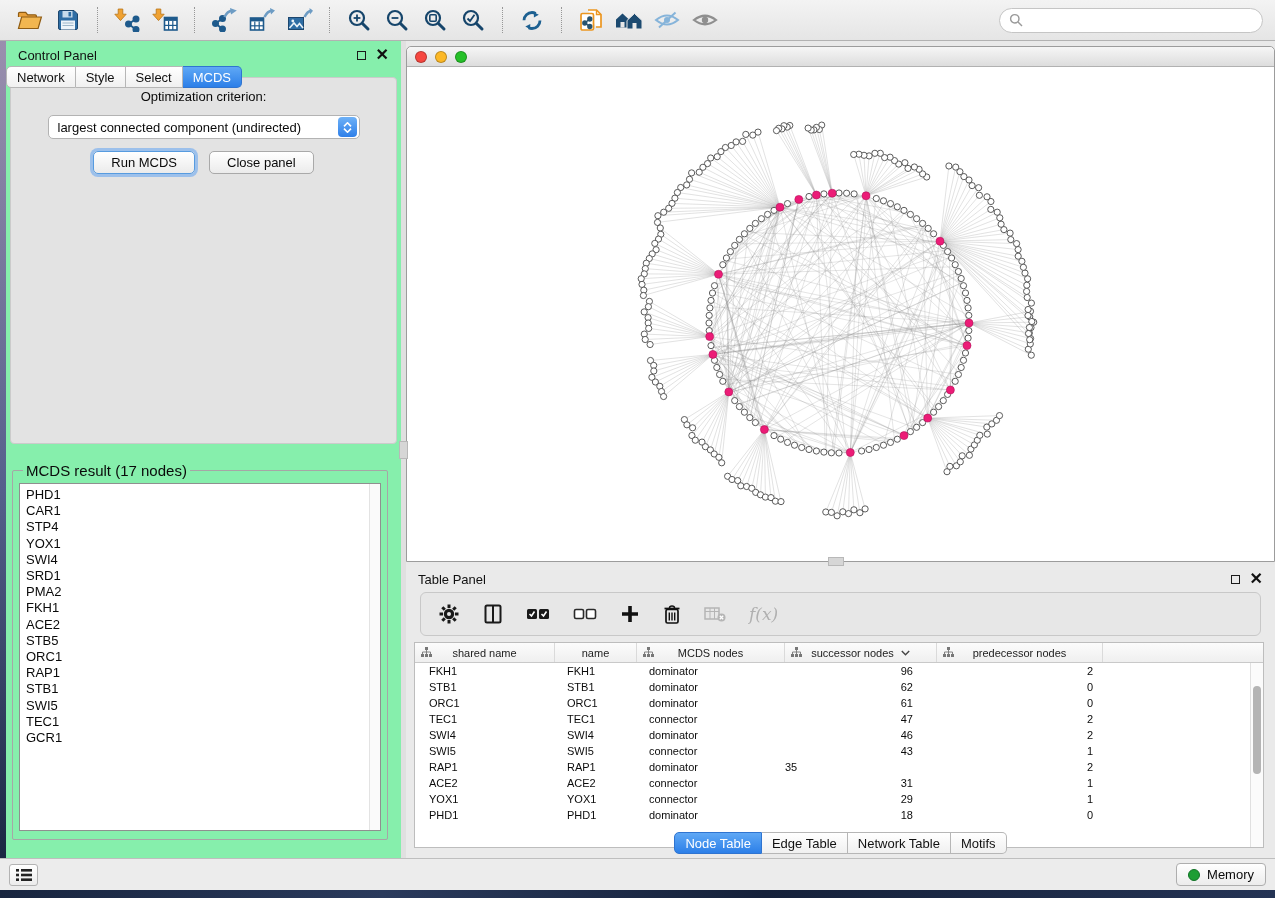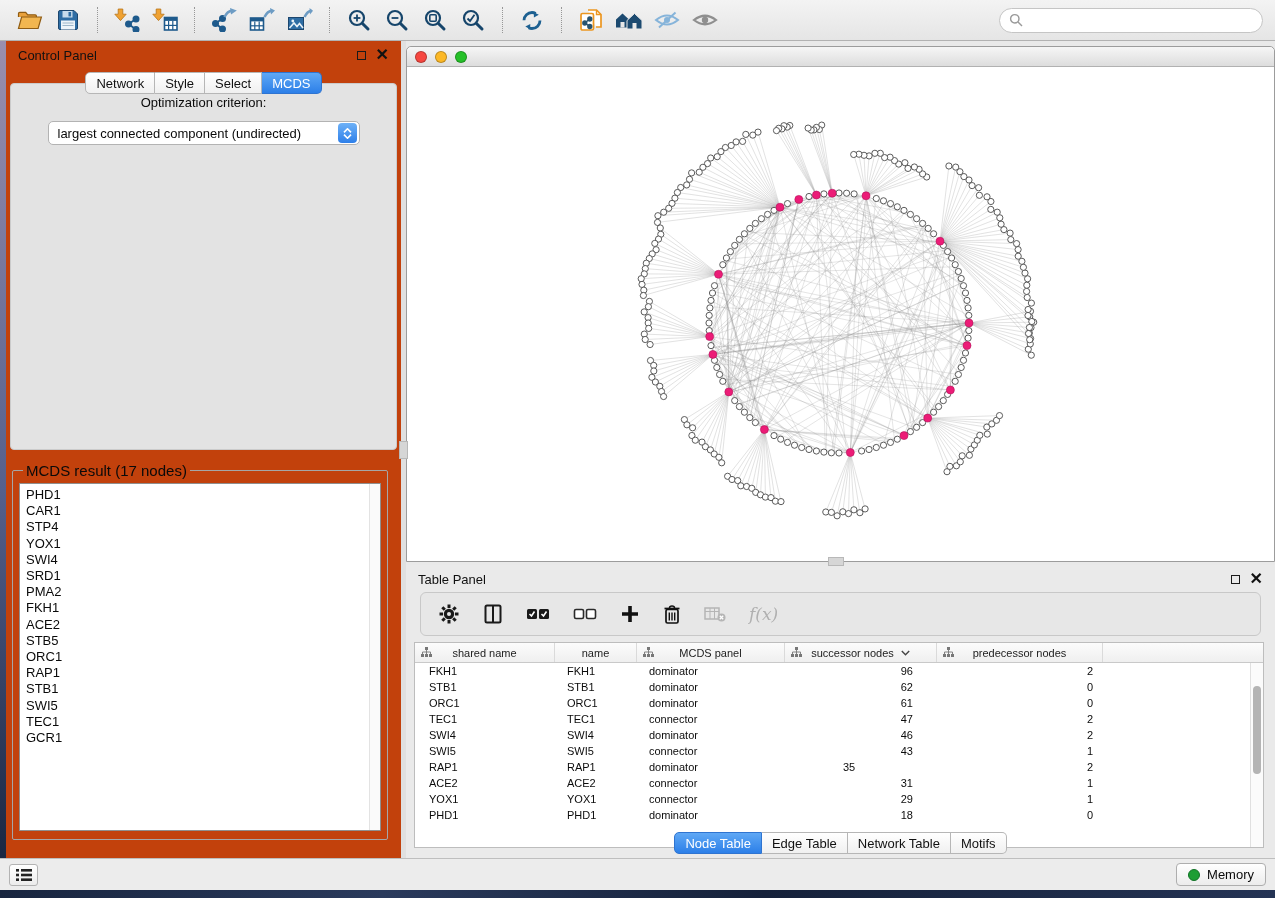--- a/index.html
+++ b/index.html
@@ -23,22 +23,22 @@
   .ico{display:block}
 
   
   .phead{height:24px;display:flex;align-items:center;padding:4px 12px 0}
   .phead .ttl{font-size:13px;color:#111}
   .winbtns{margin-left:auto;display:flex;gap:10px;align-items:center}
   .floatbox{width:9px;height:9px;border:1.5px solid #1a1a1a}
   .closex{font-size:16px;font-weight:700;line-height:10px;color:#111}
 
   
-  .cpanel{position:absolute;left:6px;top:41px;width:395px;height:817px;background:#c2410c}
-  .segwrap{display:flex;justify-content:center;margin-top:7px;position:relative;z-index:2}
+  .cpanel{position:absolute;left:6px;top:41px;width:395px;height:817px;background:#86efac}
+  .segwrap{display:flex;justify-content:flex-start;margin-top:1px;position:relative;z-index:2}
   .seg{display:flex}
   .seg .tab{height:22px;padding:0 10px;background:linear-gradient(#ffffff,#f0f0f0);border:1px solid #b6b6b6;
     border-left:none;font-size:13px;display:flex;align-items:center;color:#111}
   .seg .tab:first-child{border-left:1px solid #b6b6b6;border-radius:5px 0 0 5px}
   .seg .tab:last-child{border-radius:0 5px 5px 0}
   .seg .tab.sel{background:linear-gradient(#5fa8f5,#2c7fe8);color:#fff;border-color:#2f74d0}
   .optbox{margin:-11px 4px 0;background:#e3e3e3;border:1px solid #cbcbcb;border-radius:4px;height:367px;
     padding-top:11px;position:relative;z-index:1}
   .optlabel{text-align:center;font-size:13px;color:#0a0a0a}
   .selectrow{margin:11px auto 0;width:312px;height:24px;background:#fff;border:1px solid #b3b3b3;border-radius:5px;
@@ -292,20 +292,24 @@
       <div class="selectrow">
         <span class="val">largest connected component (undirected)</span>
         <span class="stepper">
           <svg width="9" height="5" viewBox="0 0 9 5">
                 <polyline points="1,4.4 4.5,0.8 8,4.4" fill="none" stroke="#fff" stroke-width="1.6"></polyline>
               </svg>
           <svg width="9" height="5" viewBox="0 0 9 5">
                 <polyline points="1,0.6 4.5,4.2 8,0.6" fill="none" stroke="#fff" stroke-width="1.6"></polyline>
               </svg>
         </span>
+      </div>
+      <div class="btnrow">
+        <button class="pbtn focusring">Run MCDS</button>
+        <button class="pbtn">Close panel</button>
       </div>
     </div>
     <fieldset class="mcdsfs">
       <legend>MCDS result (17 nodes)</legend>
       <div class="listbox">
         <div class="items">
               <div>PHD1</div>
               <div>CAR1</div>
               <div>STP4</div>
               <div>YOX1</div>
@@ -1115,21 +1119,21 @@
             <div class="th" style="width: 148px;">
               <svg class="cicon" width="11" height="11" viewBox="0 0 11 11">
                 <g fill="#777">
                   <rect x="4" y="0" width="3" height="3"></rect>
                   <rect x="0" y="7" width="3" height="3"></rect>
                   <rect x="4" y="7" width="3" height="3"></rect>
                   <rect x="8" y="7" width="3" height="3"></rect>
                 </g>
                 <path d="M5.5 3v2 M1.5 7V5h8v2 M5.5 5v2" stroke="#777" stroke-width="0.9" fill="none"></path>
               </svg>
-              <span>MCDS panel</span>
+              <span>MCDS nodes</span>
             </div>
             <div class="th" style="width: 152px;">
               <svg class="cicon" width="11" height="11" viewBox="0 0 11 11">
                 <g fill="#777">
                   <rect x="4" y="0" width="3" height="3"></rect>
                   <rect x="0" y="7" width="3" height="3"></rect>
                   <rect x="4" y="7" width="3" height="3"></rect>
                   <rect x="8" y="7" width="3" height="3"></rect>
                 </g>
                 <path d="M5.5 3v2 M1.5 7V5h8v2 M5.5 5v2" stroke="#777" stroke-width="0.9" fill="none"></path>
@@ -1193,21 +1197,21 @@
               <div class="td" style="width: 140px; text-align: left; padding-left: 14px;">SWI5</div>
               <div class="td" style="width: 82px; text-align: left; padding-left: 12px;">SWI5</div>
               <div class="td" style="width: 148px; text-align: left; padding-left: 12px;">connector</div>
               <div class="td" style="width: 152px; text-align: right; padding-right: 24px;">43</div>
               <div class="td" style="width: 166px; text-align: right; padding-right: 10px;">1</div>
             </div>
             <div class="trow">
               <div class="td" style="width: 140px; text-align: left; padding-left: 14px;">RAP1</div>
               <div class="td" style="width: 82px; text-align: left; padding-left: 12px;">RAP1</div>
               <div class="td" style="width: 148px; text-align: left; padding-left: 12px;">dominator</div>
-              <div class="td" style="width: 152px; text-align: center; padding-right: 24px;">35</div>
+              <div class="td" style="width: 152px; text-align: left; padding-right: 24px;">35</div>
               <div class="td" style="width: 166px; text-align: right; padding-right: 10px;">2</div>
             </div>
             <div class="trow">
               <div class="td" style="width: 140px; text-align: left; padding-left: 14px;">ACE2</div>
               <div class="td" style="width: 82px; text-align: left; padding-left: 12px;">ACE2</div>
               <div class="td" style="width: 148px; text-align: left; padding-left: 12px;">connector</div>
               <div class="td" style="width: 152px; text-align: right; padding-right: 24px;">31</div>
               <div class="td" style="width: 166px; text-align: right; padding-right: 10px;">1</div>
             </div>
             <div class="trow">

